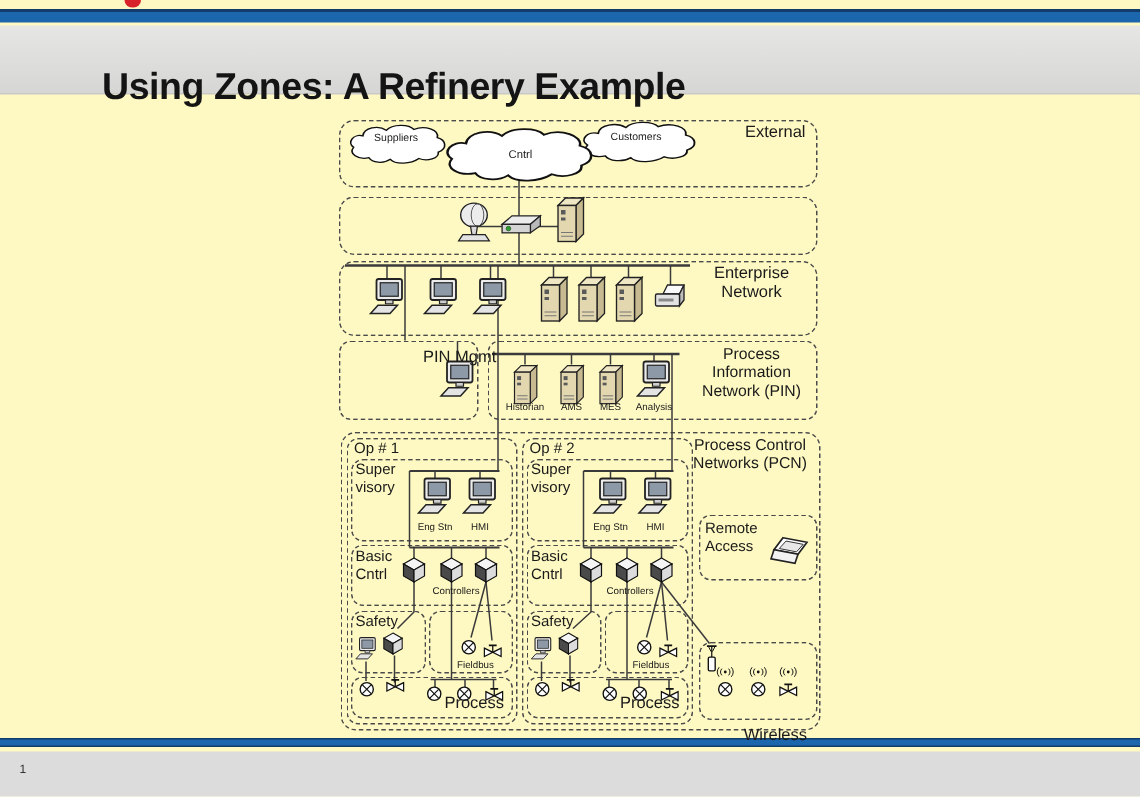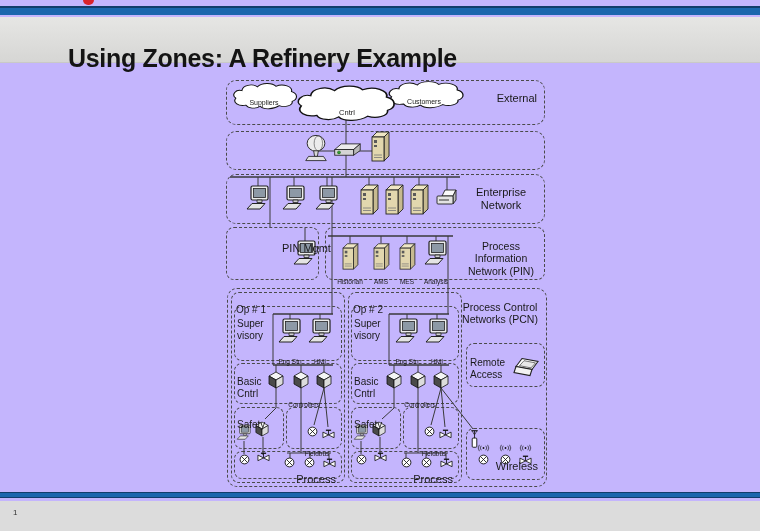--- a/index.html
+++ b/index.html
@@ -1,30 +1,30 @@
 <!DOCTYPE html>
 <html><head>
 <meta charset="utf-8">
 <style>
   html,body{margin:0;padding:0;background:#fff;}
-  .slide{position:relative;width:760px;height:531px;background:#c4b5fd;overflow:hidden;
+  .slide{position:relative;width:760px;height:531px;background:#fef9c3;overflow:hidden;
          font-family:"Liberation Sans",sans-serif;color:#111;}
   .topbar{position:absolute;left:0;top:6px;width:760px;height:7px;background:#1b66ad;border-top:2px solid #123d6b;}
   .logo-red{position:absolute;left:83px;top:0;width:11px;height:5px;background:#d9232b;border-radius:0 0 6px 6px;}
   .titleband{position:absolute;left:0;top:17px;width:760px;height:45px;
              background:linear-gradient(#e6e6e4,#d6d6d4);border-bottom:1px solid #c9c9c7;}
   .title{position:absolute;left:68px;top:27px;font-size:25px;font-weight:bold;letter-spacing:-0.3px;color:#141414;}
   .botbar{position:absolute;left:0;top:492px;width:760px;height:4px;background:#1b66ad;
           border-top:1px solid #123d6b;border-bottom:1px solid #123d6b;}
   .footband{position:absolute;left:0;top:501px;width:760px;height:30px;background:#dcdcdc;border-bottom:2px solid #bfbfbf;}
   .pagenum{position:absolute;left:13px;top:508px;font-size:8px;color:#333;}
   .box{position:absolute;border:1px dashed #4a4a4a;border-radius:8px;background:transparent;z-index:1;}
   .box.big{border-radius:10px;}
   svg.net{position:absolute;left:0;top:0;z-index:2;pointer-events:none;}
-  .lbl{position:absolute;z-index:3;white-space:pre-line;line-height:1.18;color:#1a1a1a;margin-top:10px;}
+  .lbl{position:absolute;z-index:3;white-space:pre-line;line-height:1.18;color:#1a1a1a;}
   .z11{font-size:11px;}
   .z10{font-size:10px;}
   .z105{font-size:10.5px;}
   .z75{font-size:7.5px;}
   .z7{font-size:7px;}
   .z65{font-size:6.5px;}
   .tr{text-align:right;}
   .tc{text-align:center;}
 </style>
 </head>
@@ -274,21 +274,21 @@
   <div class="lbl z10" style="left:354px;top:308px;">Super
 visory</div>
   <div class="lbl z10" style="left:237px;top:366px;">Basic
 Cntrl</div>
   <div class="lbl z10" style="left:354px;top:366px;">Basic
 Cntrl</div>
   <div class="lbl z10" style="left:237px;top:409px;">Safety</div>
   <div class="lbl z10" style="left:354px;top:409px;">Safety</div>
   <div class="lbl z10" style="left:470px;top:347px;">Remote
 Access</div>
-  <div class="lbl z11 tr" style="left:494px;top:450px;width:44px;">Wireless</div>
+  <div class="lbl z11 tr" style="left:494px;top:484px;width:44px;">Wireless</div>
   <div class="lbl z11 tr" style="left:291px;top:463px;width:45px;">Process</div>
   <div class="lbl z11 tr" style="left:408px;top:463px;width:45px;">Process</div>
   <div class="lbl z65 tc" style="left:299px;top:440px;width:36px;">Fieldbus</div>
   <div class="lbl z65 tc" style="left:416px;top:440px;width:36px;">Fieldbus</div>
 
   <div class="lbl z7 tc" style="left:240px;top:89px;width:48px;">Suppliers</div>
   <div class="lbl z75 tc" style="left:327px;top:99px;width:40px;">Cntrl</div>
   <div class="lbl z7 tc" style="left:398px;top:88px;width:52px;">Customers</div>
 
   <div class="lbl z65 tc" style="left:332px;top:268px;width:36px;">Historian</div>

